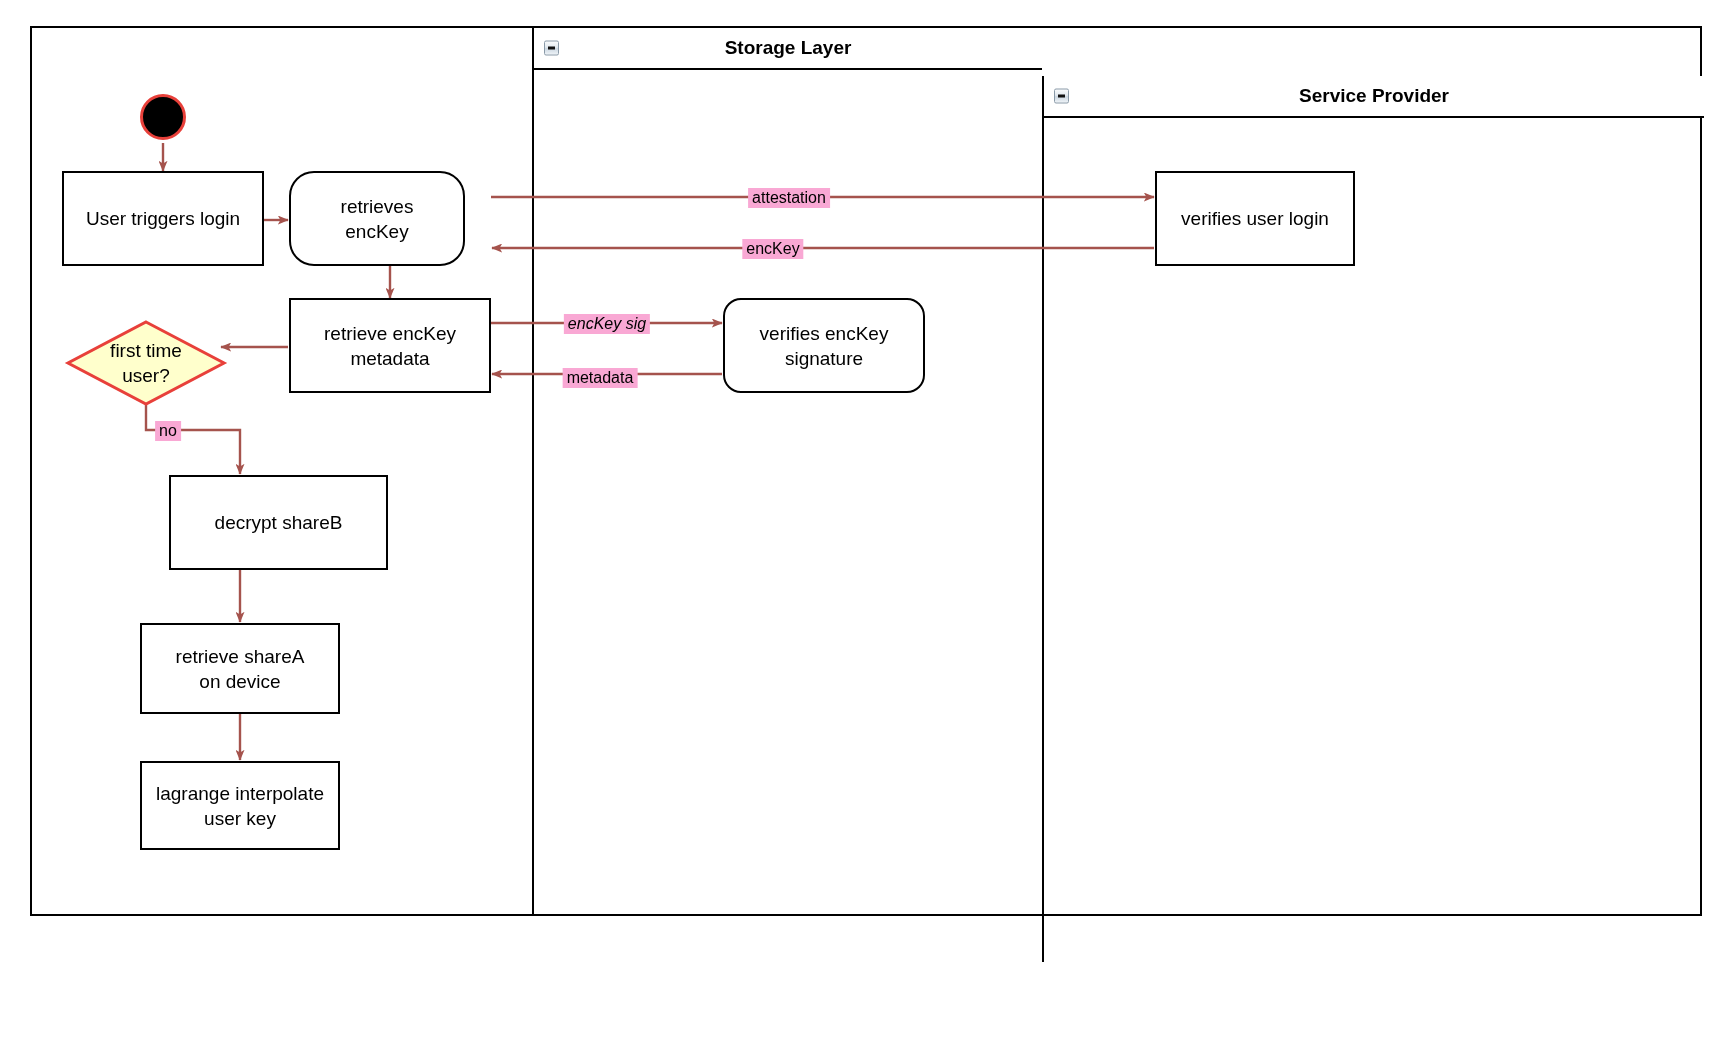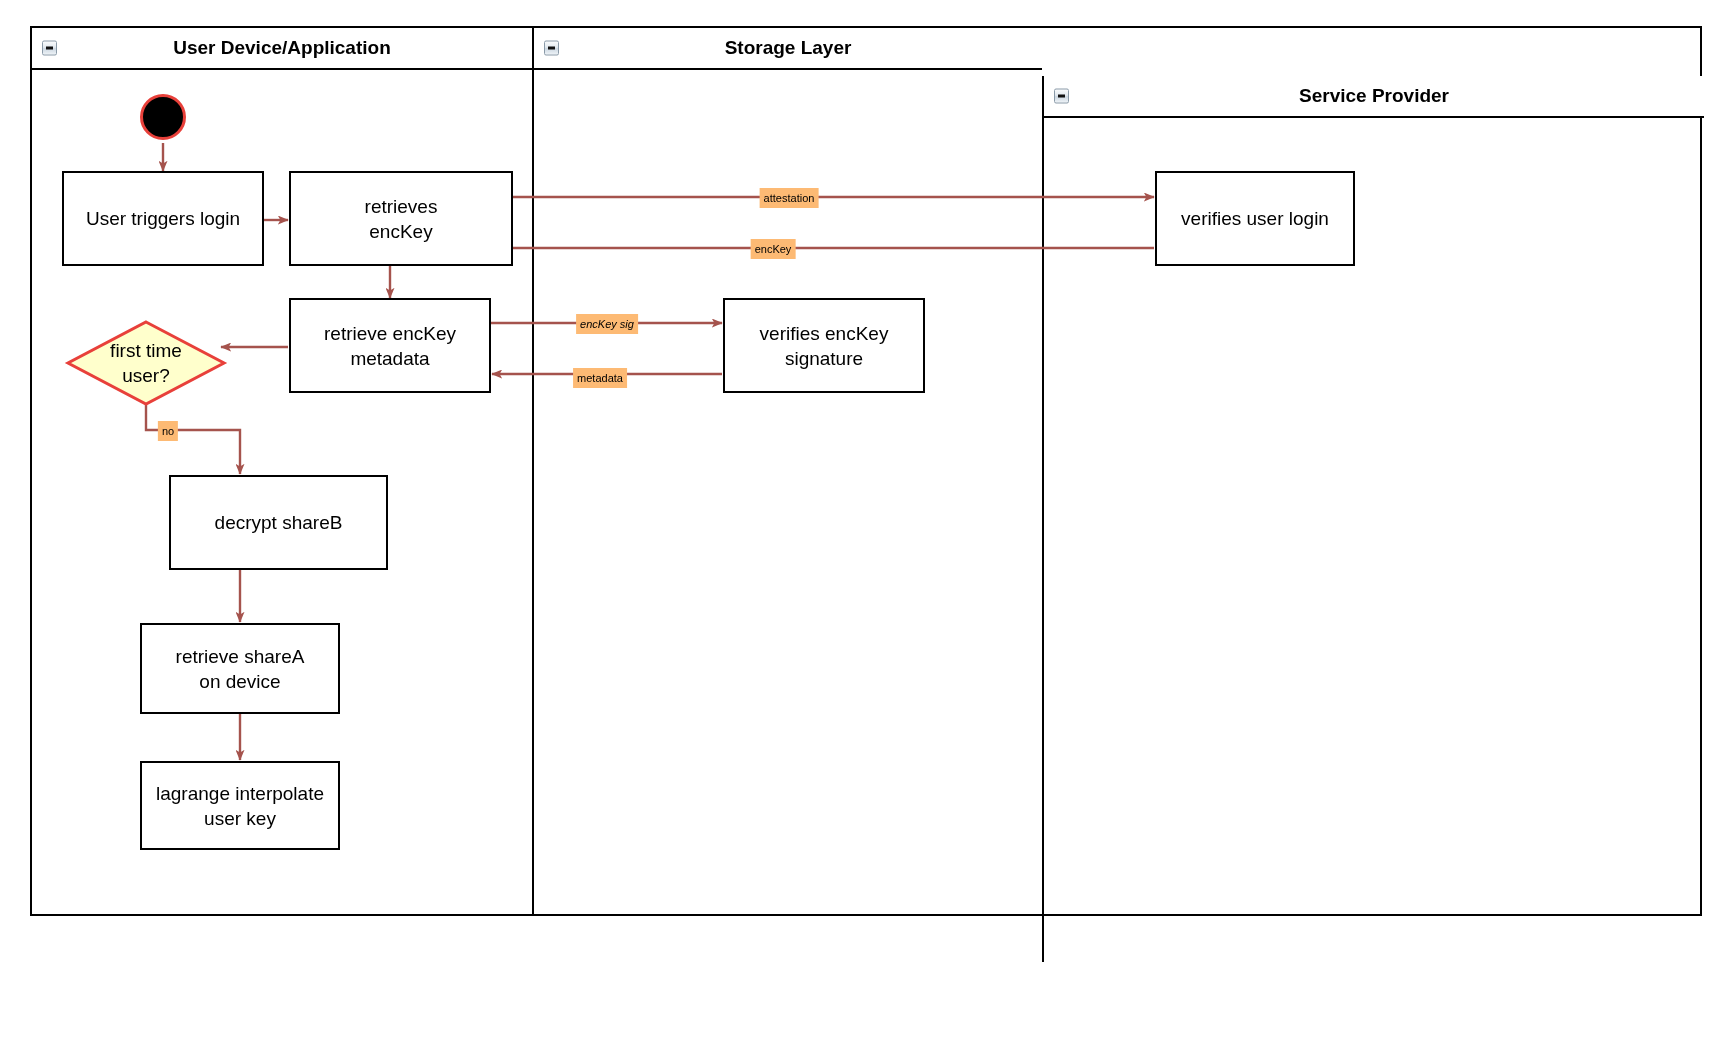--- a/index.html
+++ b/index.html
@@ -126,41 +126,37 @@
   #edges {
     position: absolute;
     left: 0; top: 0;
     width: 1732px; height: 1038px;
     z-index: 2;
     pointer-events: none;
   }
   .edge-label {
     position: absolute;
     z-index: 3;
-    font-size: 11px;
+    font-size: 16px;
     line-height: 20px;
     color: #000000;
-    background: #fdba74;
+    background: #f9a8d4;
     padding: 0 4px;
     white-space: nowrap;
     transform: translate(-50%, -50%);
   }
 </style>
 </head>
 <body>
 
 <div id="canvas">
 
   <div class="pool">
 
     <div class="lane" style="left:0px; width:500px;">
-      <div class="lane-header">
-        <span class="collapse-icon"></span>
-        <span class="lane-title">User Device/Application</span>
-      </div>
       <div class="lane-body"></div>
     </div>
 
     <div class="lane" style="left:500px; width:510px;">
       <div class="lane-header">
         <span class="collapse-icon"></span>
         <span class="lane-title">Storage Layer</span>
       </div>
       <div class="lane-body"></div>
     </div>
@@ -210,21 +206,21 @@
   <div class="edge-label" style="left:789px; top:198px;">attestation</div>
   <div class="edge-label" style="left:773px; top:249px;">encKey</div>
   <div class="edge-label" style="left:607px; top:324px;font-style:italic;">encKey sig</div>
   <div class="edge-label" style="left:600px; top:378px;">metadata</div>
   <div class="edge-label" style="left:168px; top:431px;">no</div>
 
   <div class="start-node" style="left:140px; top:94px;"></div>
 
   <div class="node" style="left:62px; top:171px; width:202px; height:95px;">User triggers login</div>
 
-  <div class="node" style="left:289px; top:171px; width:224px; height:95px;">retrieves
+  <div class="node" style="left:289px; top:171px; width:176px; height:95px;border-radius:25px;">retrieves
 encKey</div>
 
   <div class="node" style="left:289px; top:298px; width:202px; height:95px;">retrieve encKey
 metadata</div>
 
   <div class="diamond" style="left:66px; top:320px; width:160px; height:86px;text-decoration:underline;">
     <svg width="160" height="86" viewBox="0 0 160 86">
       <polygon points="80,2 158,43 80,84 2,43" fill="#ffffcc" stroke="#e8403a" stroke-width="3"></polygon>
     </svg>
     <div class="diamond-label">first time
@@ -232,18 +228,18 @@
   </div>
 
   <div class="node" style="left:131px; top:475px; width:219px; height:95px;margin-left:38px;">decrypt shareB</div>
 
   <div class="node" style="left:140px; top:761px; width:200px; height:89px;">lagrange interpolate
 user key</div>
 
   <div class="node" style="left:140px; top:623px; width:200px; height:91px;">retrieve shareA
 on device</div>
 
-  <div class="node" style="left:723px; top:298px; width:202px; height:95px;">verifies encKey
+  <div class="node" style="left:723px; top:298px; width:202px; height:95px;border-radius:18px;">verifies encKey
 signature</div>
 
   <div class="node" style="left:1155px; top:171px; width:200px; height:95px;">verifies user login</div>
 
 </div>
 
 </body></html>

